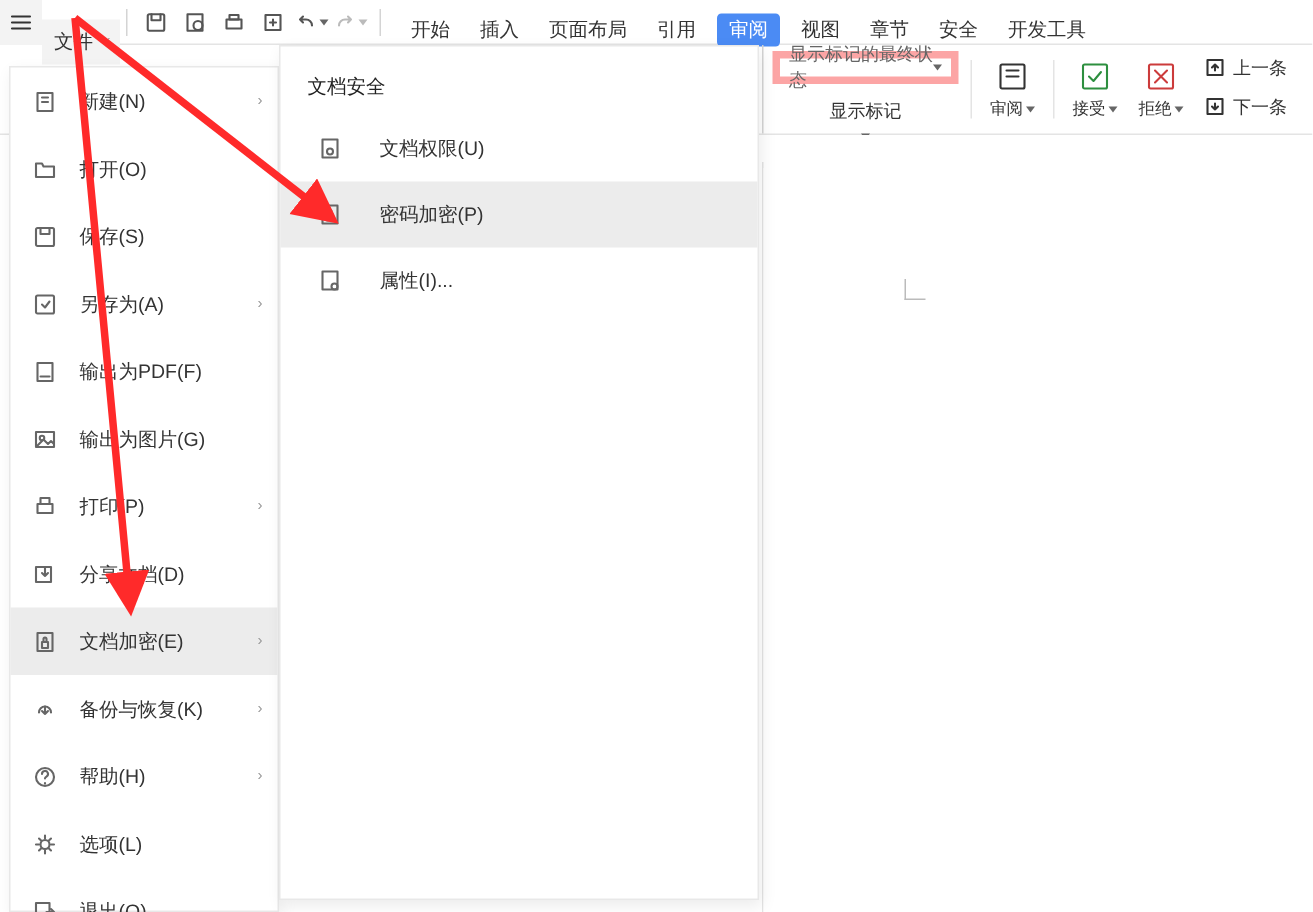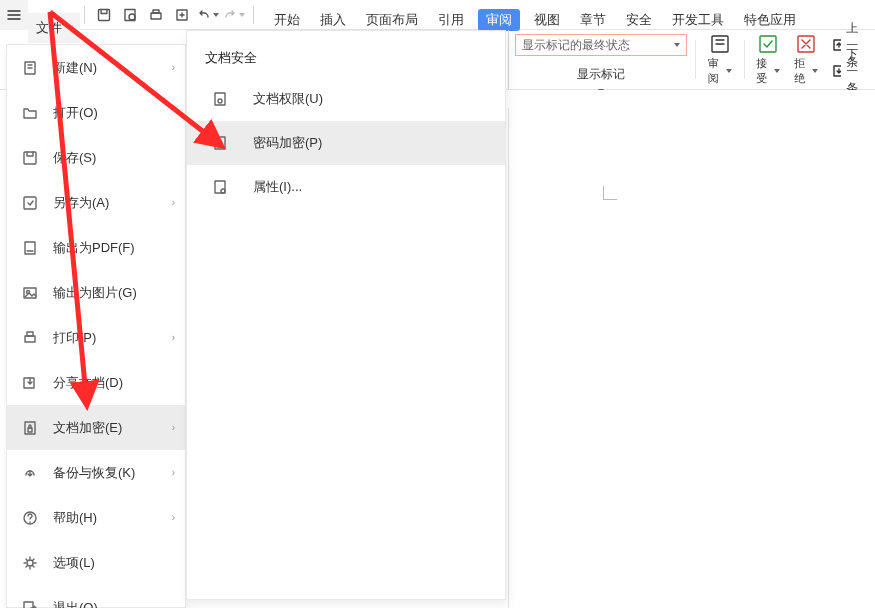--- a/index.html
+++ b/index.html
@@ -19,21 +19,21 @@
     .tab.active { background: #4b8bf4; color: #fff; border-radius: 3px; height: 22px; padding: 0 8px; margin: 0 4px; }
 
     
     .ribbon { height: 60px; background: #fff; border-bottom: 1px solid #e4e4e4; display: flex; }
     .ribbon-spacer { width: 508px; }
     .ribbon-right { flex: 1; display: flex; gap: 6px; padding: 4px 6px; border-left: 1px solid #d4d4d4; }
     .ribbon-col { display: flex; flex-direction: column; align-items: center; justify-content: center; gap: 2px; padding: 0 4px; }
     .ribbon-col .icon-box { width: 24px; height: 24px; display: flex; align-items: center; justify-content: center; }
     .ribbon-col .label { font-size: 11px; color: #333; display:flex; align-items:center; gap:2px; }
     .ribbon-divider { width: 1px; background: #e4e4e4; margin: 6px 2px; }
-    .markcombo { width: 172px; height: 22px; border: 1px solid #fca5a5; display: flex; align-items: center; padding: 0 6px; font-size: 12px; color: #666; justify-content: space-between; }
+    .markcombo { width: 124px; height: 22px; border: 5px solid #fca5a5; display: flex; align-items: center; padding: 0 6px; font-size: 12px; color: #666; justify-content: space-between; }
     .marks-row { display:flex; align-items:center; gap:6px; height:22px; padding:0 4px; color:#333;flex-direction:column;}
     .marks-stack { display:flex; flex-direction:column; gap:4px; }
     .prev-next { display:flex; flex-direction:column; gap:4px; padding-left:4px;}
     .prev-next .pn-row { display:flex; align-items:center; gap:5px; height:22px; font-size:12px; }
 
     
     .doc-area { position: absolute; left: 508px; right: 0; top: 90px; bottom: 0; background: #fff; border-left: 1px solid #e4e4e4; }
     .doc-area::before { content: ""; position: absolute; left: -508px; top: 0; width: 875px; height: 18px; background:#fff; }
     .page-shadow { position: absolute; right: 0; top: 22px; bottom: 0; left: 0; background: #fff; }
     .page-marker { position:absolute; left: 94px; top: 96px; width:14px; height:14px; border-left:1px solid #bbb; border-bottom:1px solid #bbb; }
@@ -118,21 +118,20 @@
   <div class="tabs">
     <div class="tab">开始</div>
     <div class="tab">插入</div>
     <div class="tab">页面布局</div>
     <div class="tab">引用</div>
     <div class="tab active">审阅</div>
     <div class="tab">视图</div>
     <div class="tab">章节</div>
     <div class="tab">安全</div>
     <div class="tab">开发工具</div>
-    <div class="tab">特色应用</div>
   </div>
 </div>
 
 <div class="ribbon">
   <div class="ribbon-spacer"></div>
   <div class="ribbon-right">
 
     <div class="marks-stack">
       <div class="markcombo">
         <span>显示标记的最终状态</span>

